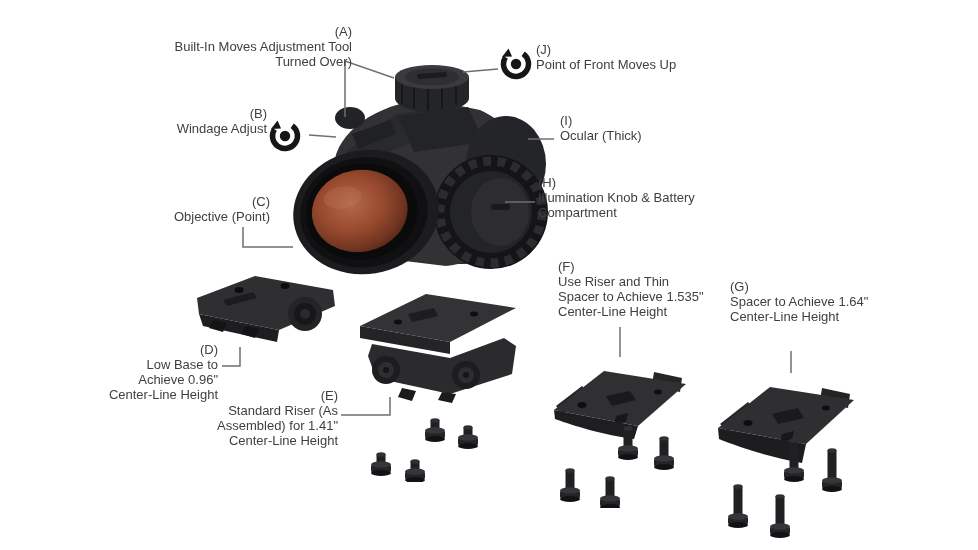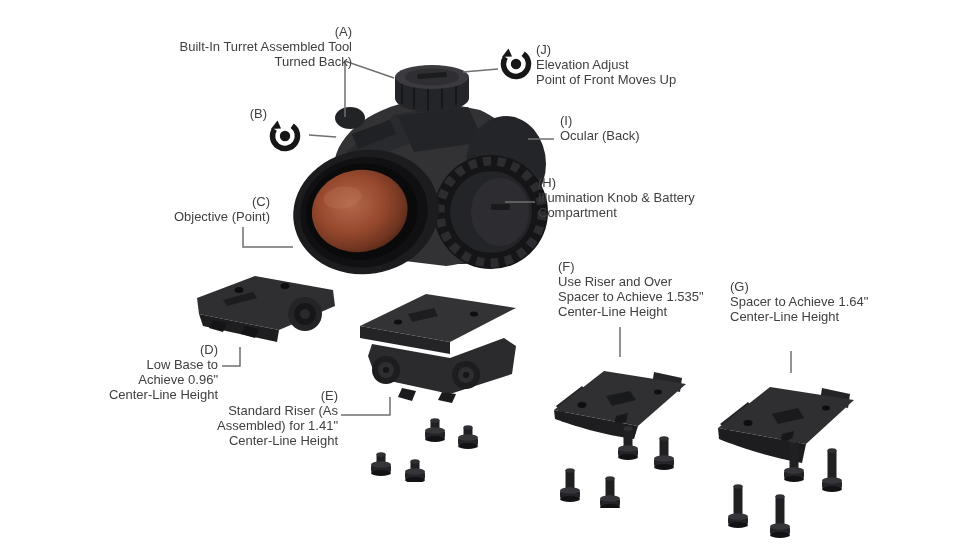--- a/index.html
+++ b/index.html
@@ -229,37 +229,37 @@
   </svg>
 
   <svg class="rot-icon" style="left:268px;top:119px" viewBox="0 0 34 34">
     <circle cx="17" cy="17" r="12.5" fill="none" stroke="#161616" stroke-width="5.5" stroke-dasharray="58 21" transform="rotate(-55 17 17)"></circle>
     <circle cx="17" cy="17" r="5.2" fill="#161616"></circle>
     <polygon points="3,10 9.5,1.5 13,9.5" fill="#161616"></polygon>
   </svg>
 
   <div class="label ra" style="left:137px;top:24px;width:215px">
     <div>(A)</div>
-    <div>Built-In Turret Assembled Tool</div>
-    <div>Turned Back)</div>
+    <div>Built-In Moves Adjustment Tool</div>
+    <div>Turned Over)</div>
   </div>
 
   <div class="label" style="left:536px;top:42px;width:180px">
     <div>(J)</div>
-    <div>Elevation Adjust</div>
     <div>Point of Front Moves Up</div>
   </div>
 
   <div class="label ra" style="left:92px;top:106px;width:175px">
     <div>(B)</div>
+    <div>Windage Adjust</div>
   </div>
 
   <div class="label" style="left:560px;top:113px;width:150px">
     <div>(I)</div>
-    <div>Ocular (Back)</div>
+    <div>Ocular (Thick)</div>
   </div>
 
   <div class="label" style="left:538px;top:175px;width:190px">
     <div>(H)</div>
     <div>Illumination Knob &amp; Battery</div>
     <div>Compartment</div>
   </div>
 
   <div class="label ra" style="left:135px;top:194px;width:135px">
     <div>(C)</div>
@@ -275,21 +275,21 @@
 
   <div class="label ra" style="left:203px;top:388px;width:135px">
     <div>(E)</div>
     <div>Standard Riser (As</div>
     <div>Assembled) for 1.41"</div>
     <div>Center-Line Height</div>
   </div>
 
   <div class="label" style="left:558px;top:259px;width:170px">
     <div>(F)</div>
-    <div>Use Riser and Over</div>
+    <div>Use Riser and Thin</div>
     <div>Spacer to Achieve 1.535"</div>
     <div>Center-Line Height</div>
   </div>
 
   <div class="label" style="left:730px;top:279px;width:170px">
     <div>(G)</div>
     <div>Spacer to Achieve 1.64"</div>
     <div>Center-Line Height</div>
   </div>
 

